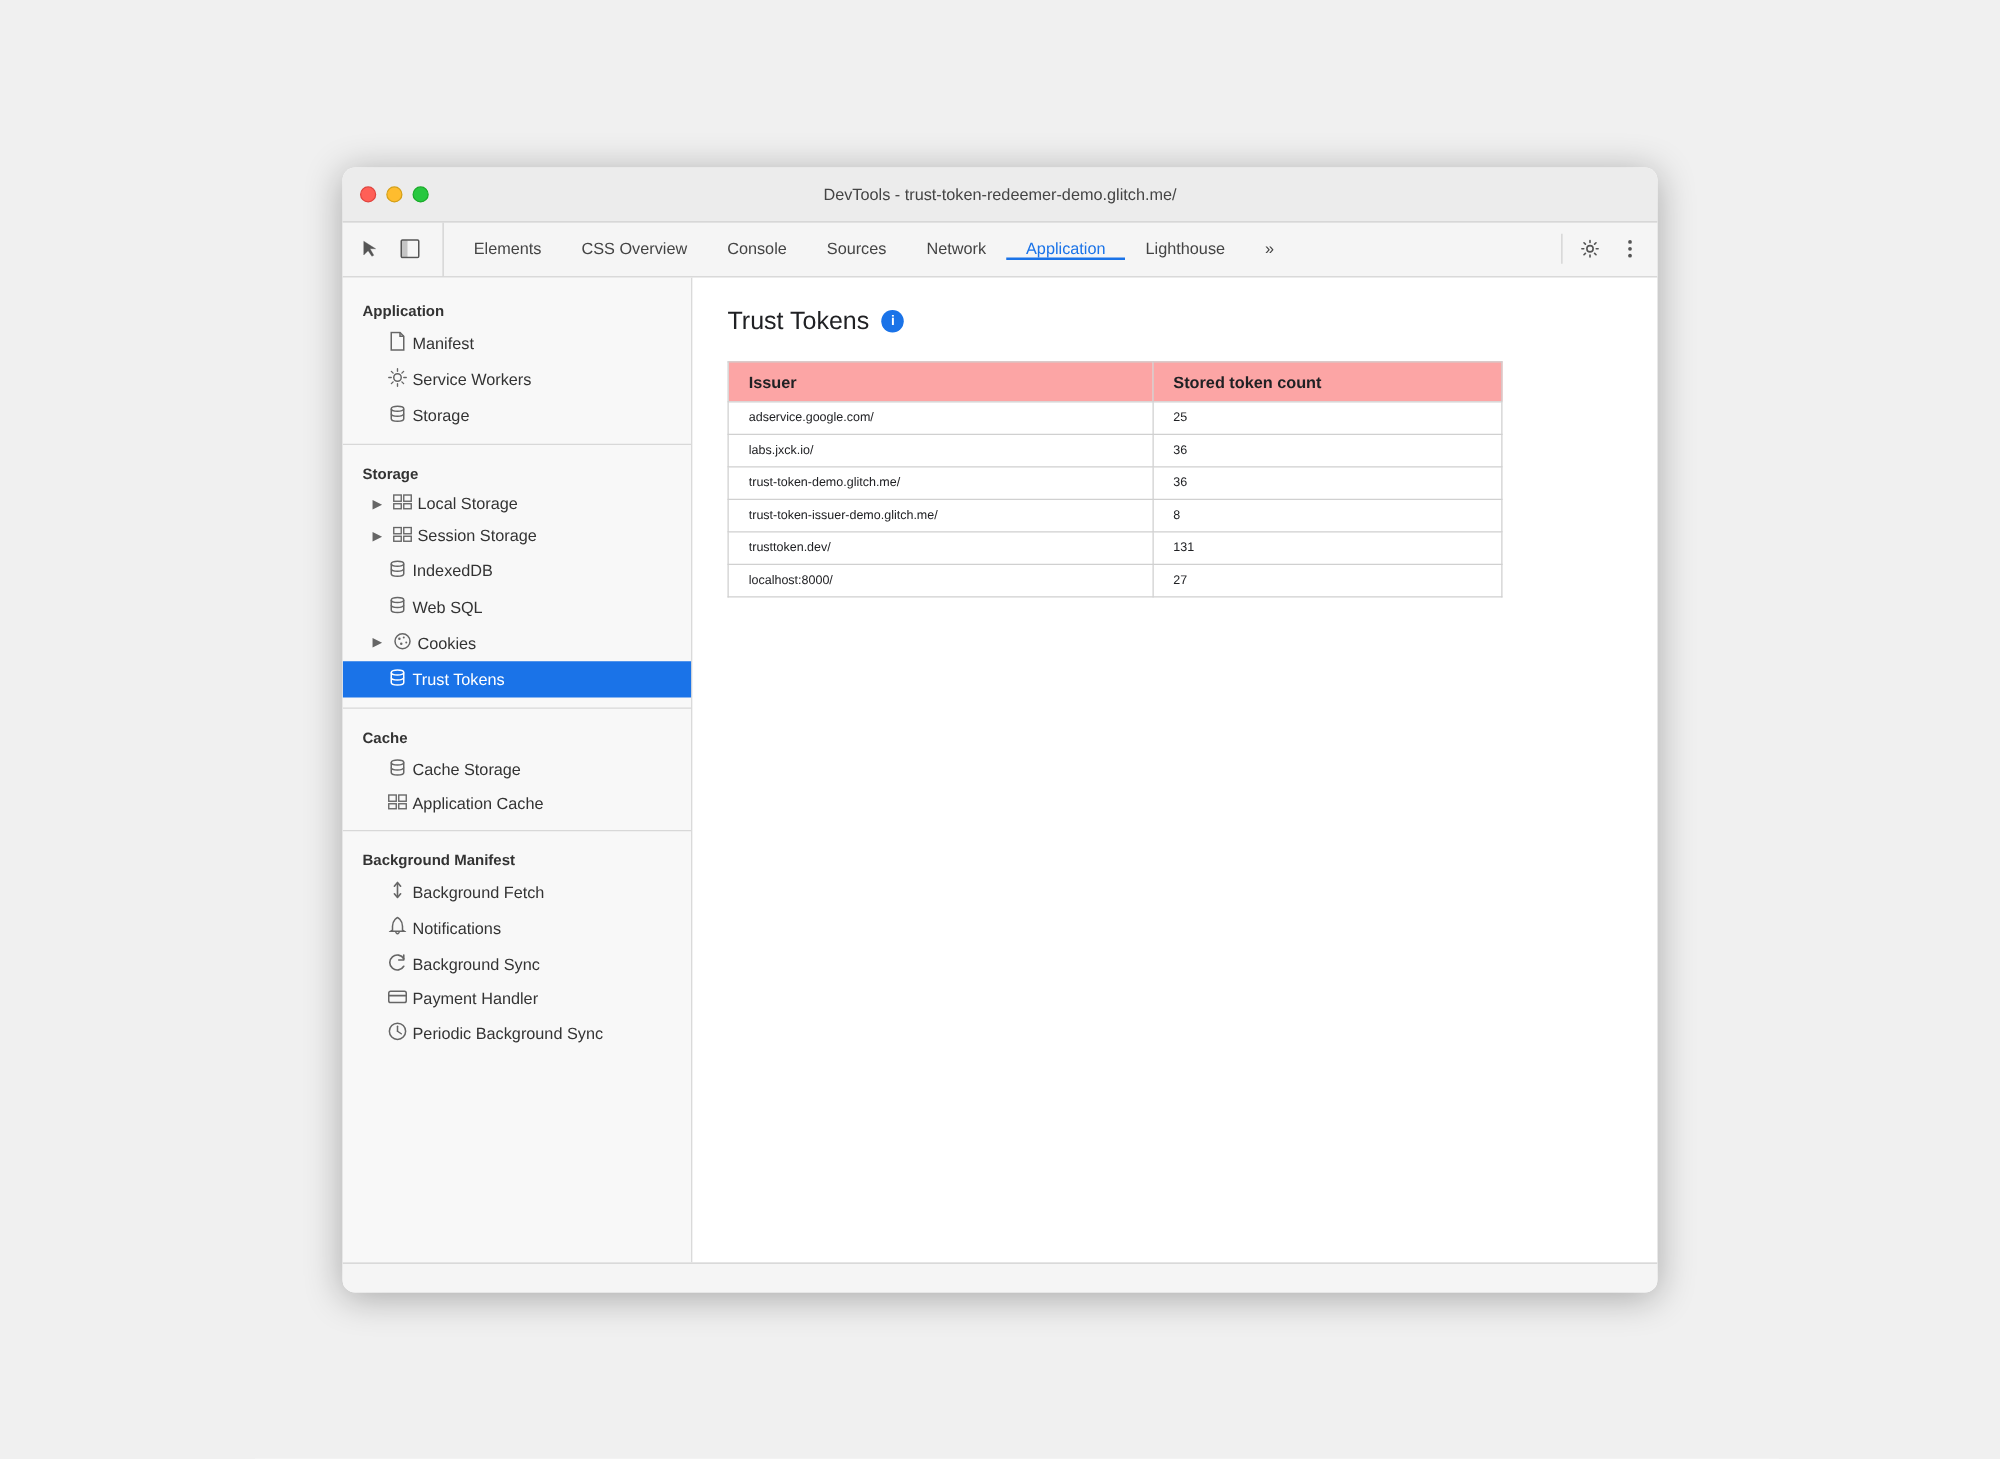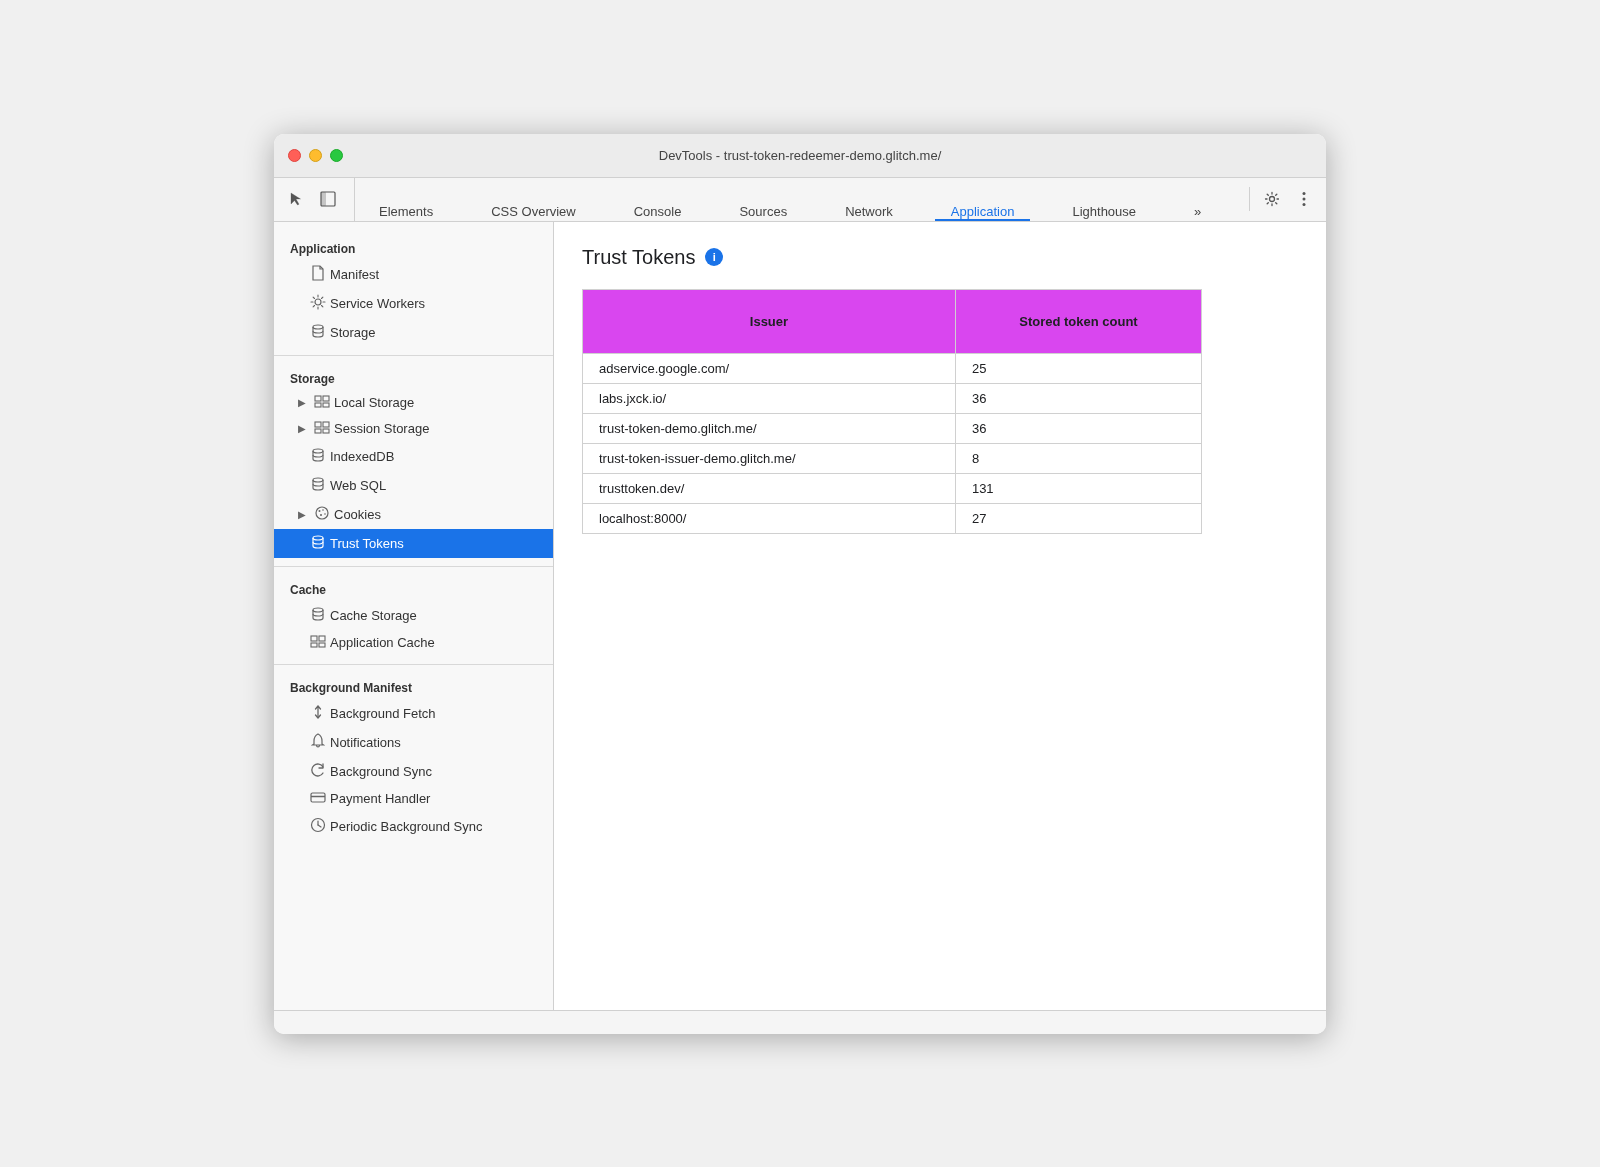--- a/index.html
+++ b/index.html
@@ -75,23 +75,22 @@
       height: 28px;
       display: flex;
       align-items: center;
       justify-content: center;
       border-radius: 4px;
       cursor: pointer;
       color: #555;
     }
     .tab-items {
       display: flex;
-      align-items: flex-end;
+      align-items: center;
       flex: 1;
-      gap: 26px;
     }
     .tab {
       display: flex;
       align-items: center;
       padding: 0 16px;
       cursor: pointer;
       font-size: 13px;
       color: #444;
       border-bottom: 2px solid transparent;
       white-space: nowrap;
@@ -210,32 +209,32 @@
       flex-shrink: 0;
     }
     
     .data-table {
       border-collapse: collapse;
       border: 1px solid #d0d0d0;
       width: auto;
       min-width: 620px;
     }
     .data-table th {
-      background: #d946ef;
+      background: #fca5a5;
       border: 1px solid #d0d0d0;
-      padding: 24px 16px;
-      text-align: center;
+      padding: 8px 16px;
+      text-align: left;
       font-weight: 600;
       font-size: 13px;
       color: #202124;
     }
     .data-table td {
       border: 1px solid #d0d0d0;
       padding: 7px 16px;
-      font-size: 13px;
+      font-size: 10px;
       color: #202124;
     }
     
     .statusbar {
       height: 24px;
       background: #f5f5f5;
       border-top: 1px solid #d0d0d0;
       flex-shrink: 0;
     }
   </style>

